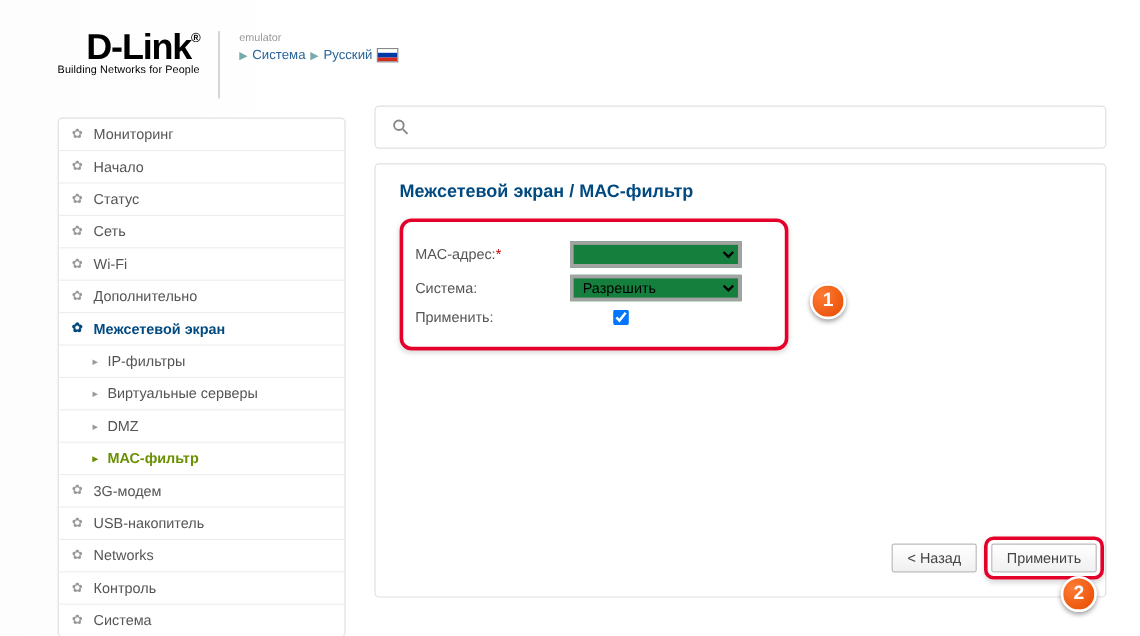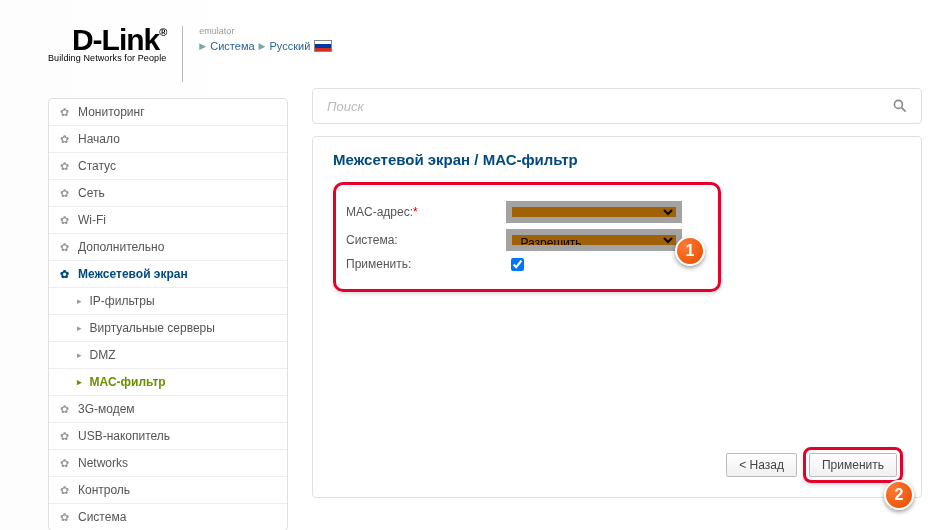--- a/index.html
+++ b/index.html
@@ -174,45 +174,45 @@
   .panel-title {
     color: #004a80;
     font-size: 15px;
     font-weight: bold;
     margin-bottom: 14px;
   }
   .form-red-box {
     border: 3px solid #e4002b;
     border-radius: 10px;
     padding: 10px 36px 12px 10px;
-    width: 388px;
+    width: 324px;
     position: relative;
     box-shadow: 0 2px 4px rgba(0,0,0,0.15);
   }
   .form-row {
     display: flex;
     align-items: center;
     margin: 6px 0;
   }
   .form-lab { width: 165px; color: #555; }
   .req { color: #c00; }
   .sel {
     width: 180px;
     height: 22px;
-    border: 6px solid #a3a3a3;
+    border: 3px solid #a3a3a3;
     font-size: 12px;
     padding: 0 4px;
-    background: #a16207;
+    background: #15803d;
   }
   .chk { margin: 0; }
 
   .button-row {
     position: absolute;
     bottom: 14px;
-    right: 18px;
+    right: 1px;
     display: flex;
     align-items: center;
     gap: 6px;
   }
   .btn {
     border: 1px solid #bbb;
     background: linear-gradient(#fff,#f0f0f0);
     height: 24px;
     padding: 0 12px;
     font-size: 12px;
@@ -336,21 +336,20 @@
           </div>
         <div class="nav-item">
             <span class="gear">✿</span>
             <span>Система</span>
           </div>
       </div>
     </div>
 
     <div class="content">
       <div class="search-box">
-        <input class="search-input" placeholder="Поиск" style="">
         <span class="search-icon">
           <svg viewBox="0 0 20 20" width="16" height="16" fill="none" stroke="#888" stroke-width="2">
               <circle cx="8" cy="8" r="5"></circle>
               <line x1="12" y1="12" x2="17" y2="17"></line>
             </svg>
         </span>
       </div>
 
       <div class="panel">
         <div class="panel-title">Межсетевой экран /  МАС-фильтр</div>

